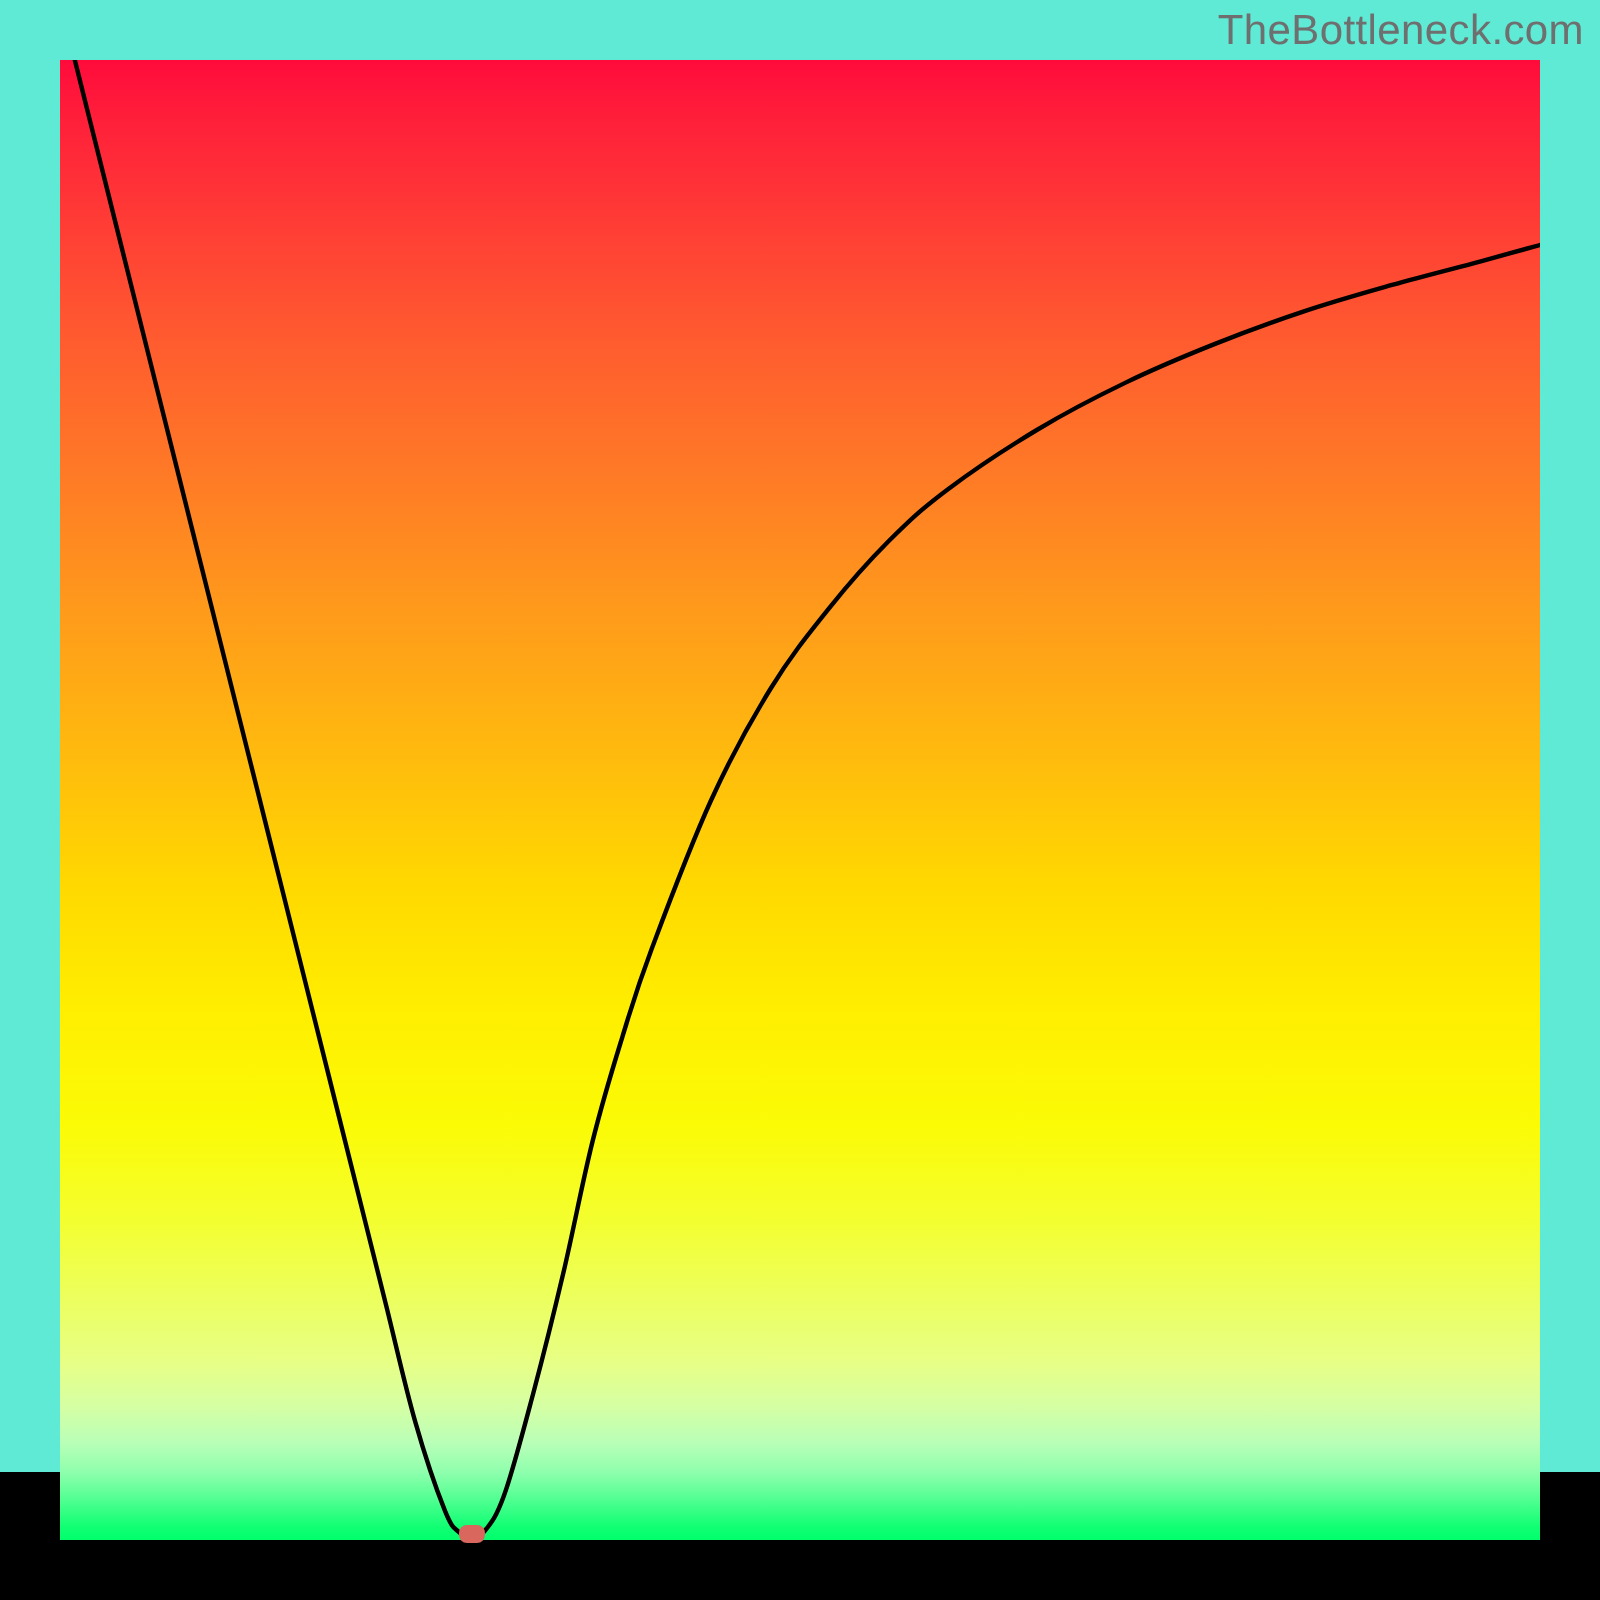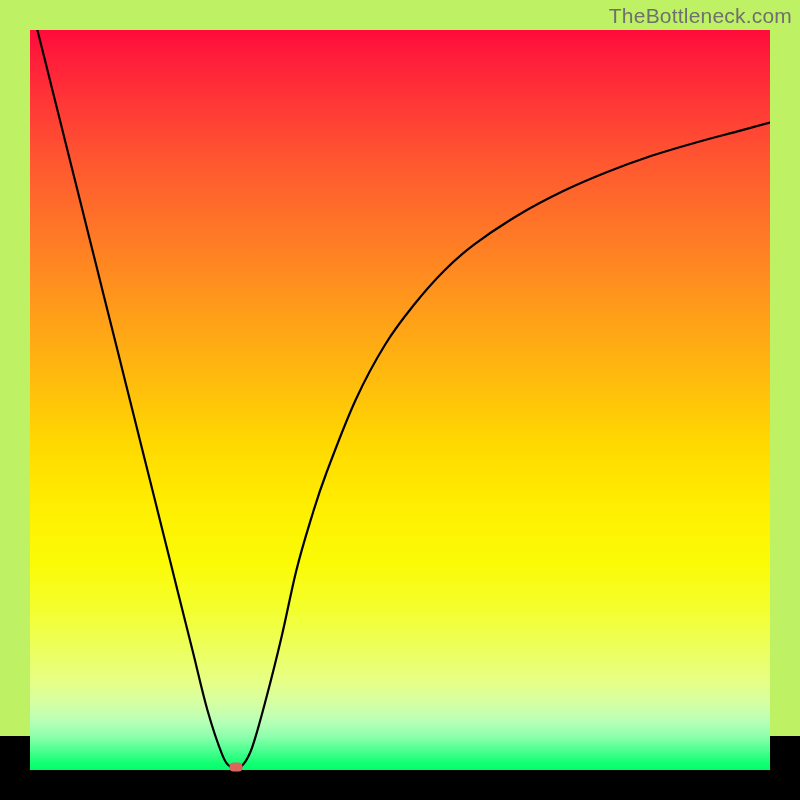--- a/index.html
+++ b/index.html
@@ -1,21 +1,21 @@
 <!DOCTYPE html>
 <html><head>
 <meta charset="utf-8">
 <style>
   * { margin: 0; padding: 0; box-sizing: border-box; }
   html, body { width: 800px; height: 800px; overflow: hidden; background: #000; }
   .frame {
     position: relative;
     width: 800px;
     height: 736px;
-    background: #bef264;
+    background: #5eead4;
   }
   .plot-area {
     position: absolute;
     left: 30px;
     top: 30px;
     width: 740px;
     height: 740px;
     background: linear-gradient(to bottom,
       #ff0b3b 0%,
       #ff1f3a 4%,

